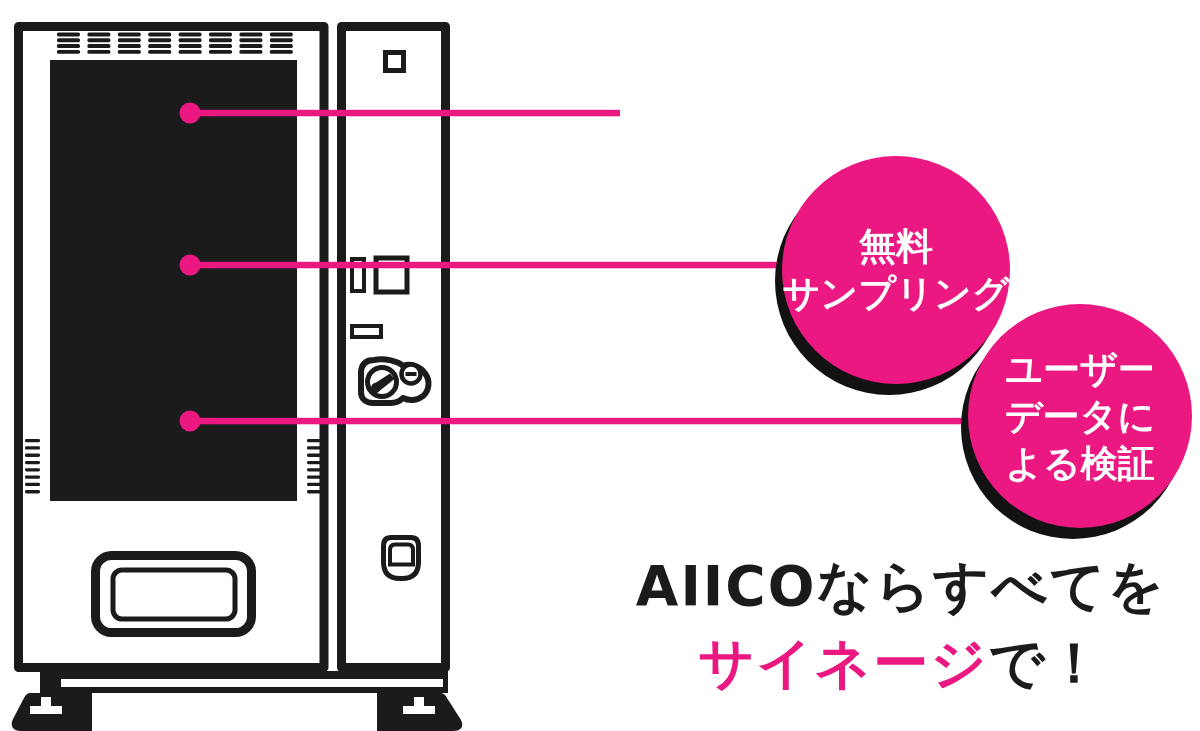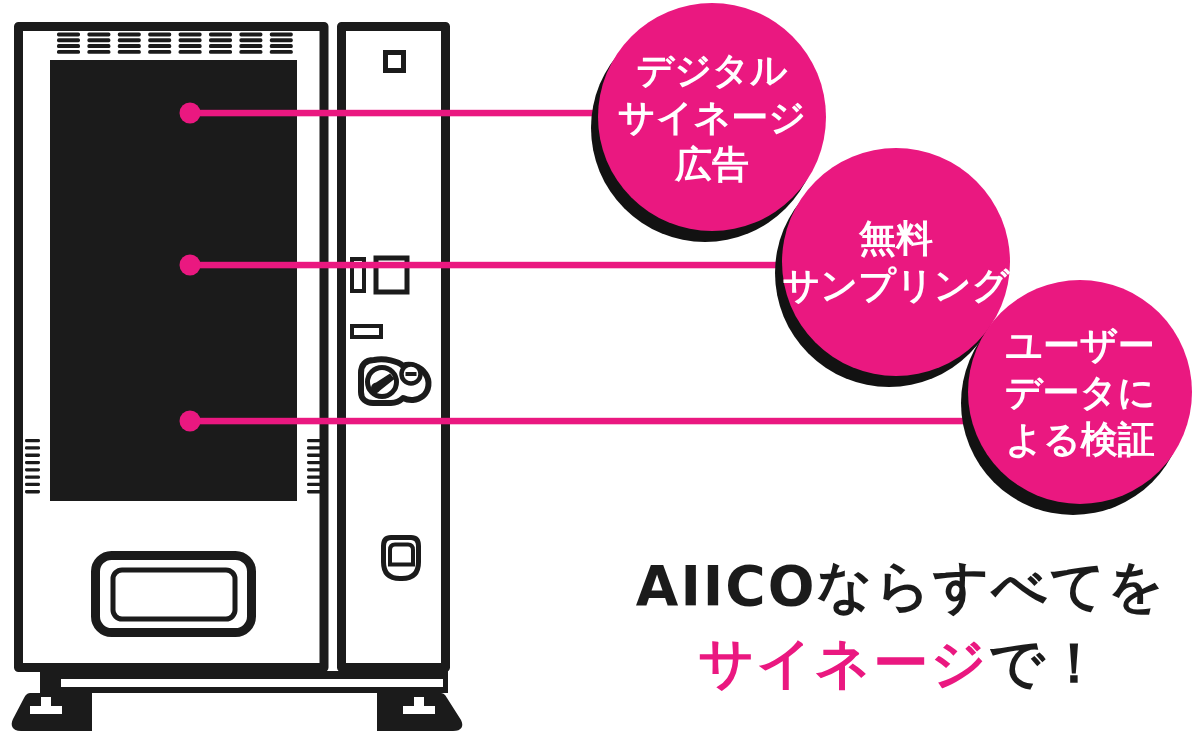--- a/index.html
+++ b/index.html
@@ -36,22 +36,22 @@
     display: flex;
     align-items: center;
     justify-content: center;
     text-align: center;
     white-space: pre-line;
     font-weight: bold;
     font-size: 37px;
     line-height: 47px;
   }
   .callout-1 { left: 598px; top: 3px;   width: 228px; height: 228px; }
-  .callout-2 { left: 782px; top: 148px; width: 228px; height: 228px; }
-  .callout-3 { left: 968px; top: 280px; width: 224px; height: 224px; }
+  .callout-2 { left: 782px; top: 156px; width: 228px; height: 228px; }
+  .callout-3 { left: 968px; top: 304px; width: 224px; height: 224px; }
 
   .tagline {
     position: absolute;
     left: 595px;
     top: 548px;
     width: 612px;
     text-align: center;
     font-weight: bold;
     color: var(--ink);
     font-size: 55px;
@@ -155,23 +155,20 @@
     <g class="pink-f">
       <rect x="190" y="109.8" width="430" height="6.5"></rect>
       <rect x="190" y="261.8" width="612" height="6.5"></rect>
       <rect x="190" y="417.8" width="800" height="6.5"></rect>
       <circle cx="190" cy="113" r="10.5"></circle>
       <circle cx="190" cy="265" r="10.5"></circle>
       <circle cx="190" cy="421" r="10.5"></circle>
     </g>
   </svg>
 
-  <div class="callout callout-1">デジタル
-サイネージ
-広告</div>
 
   <div class="callout callout-2">無料
 サンプリング</div>
 
   <div class="callout callout-3">ユーザー
 データに
 よる検証</div>
 
   <div class="tagline">
     <div>AIICOならすべてを</div>

